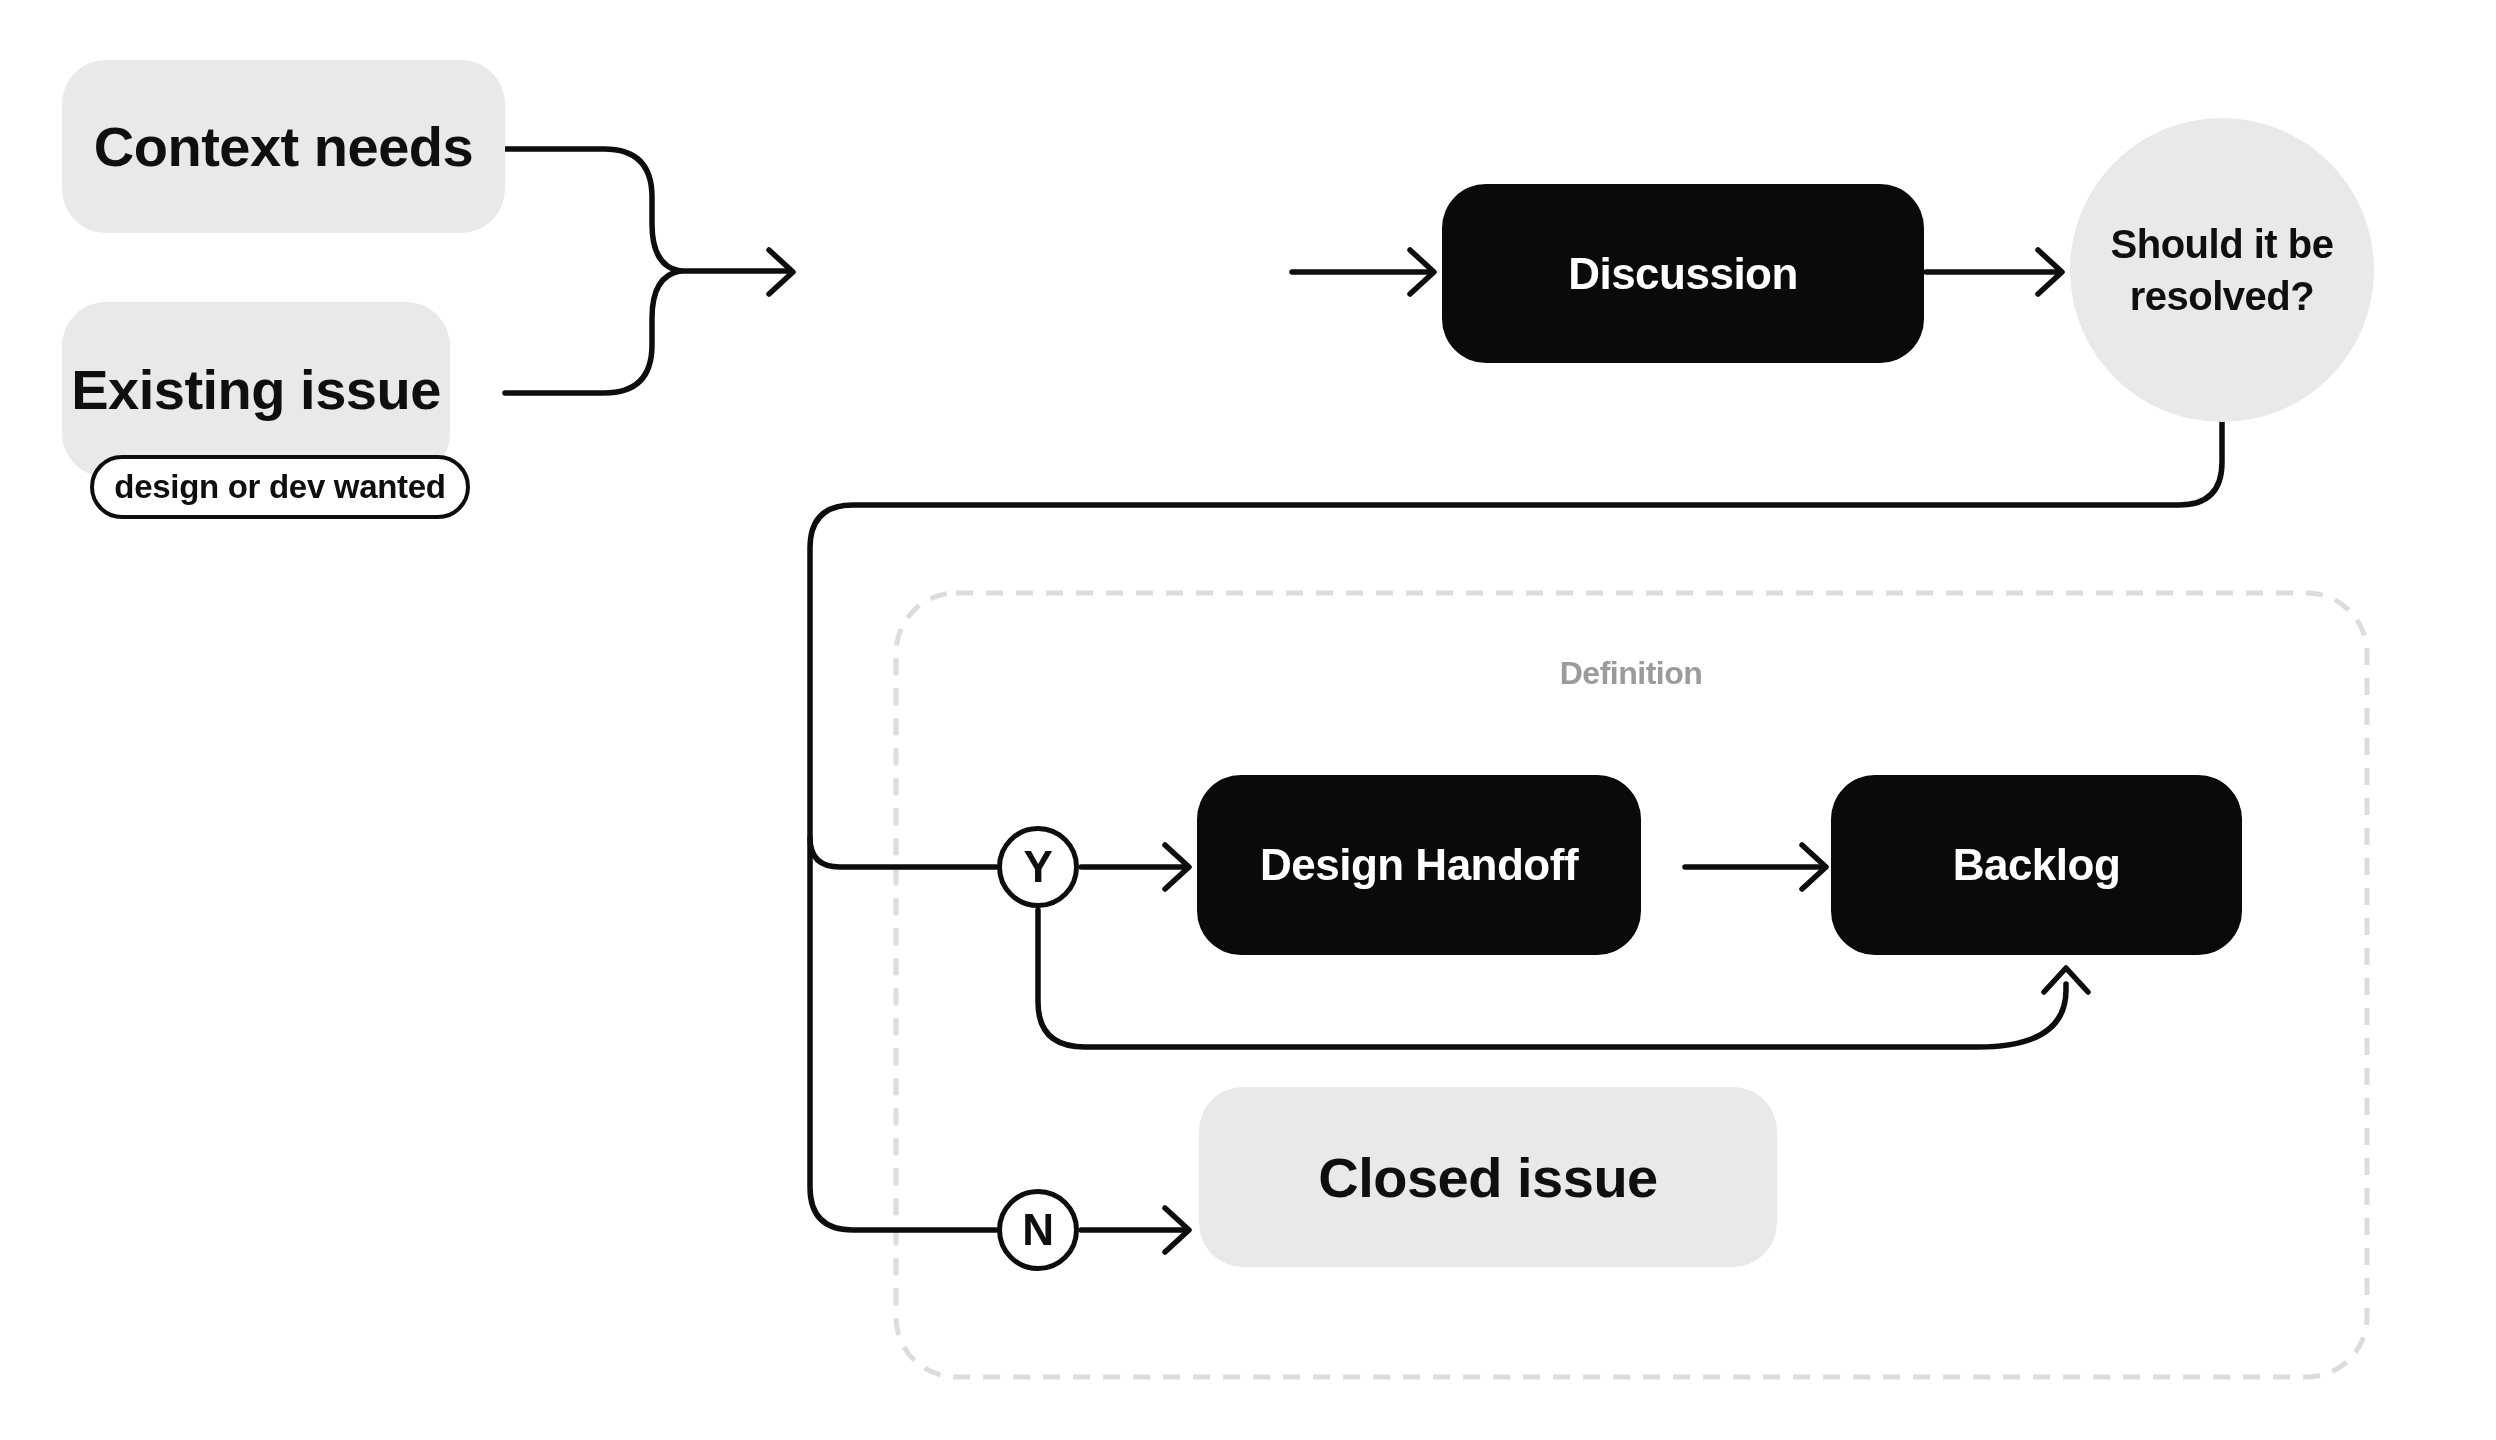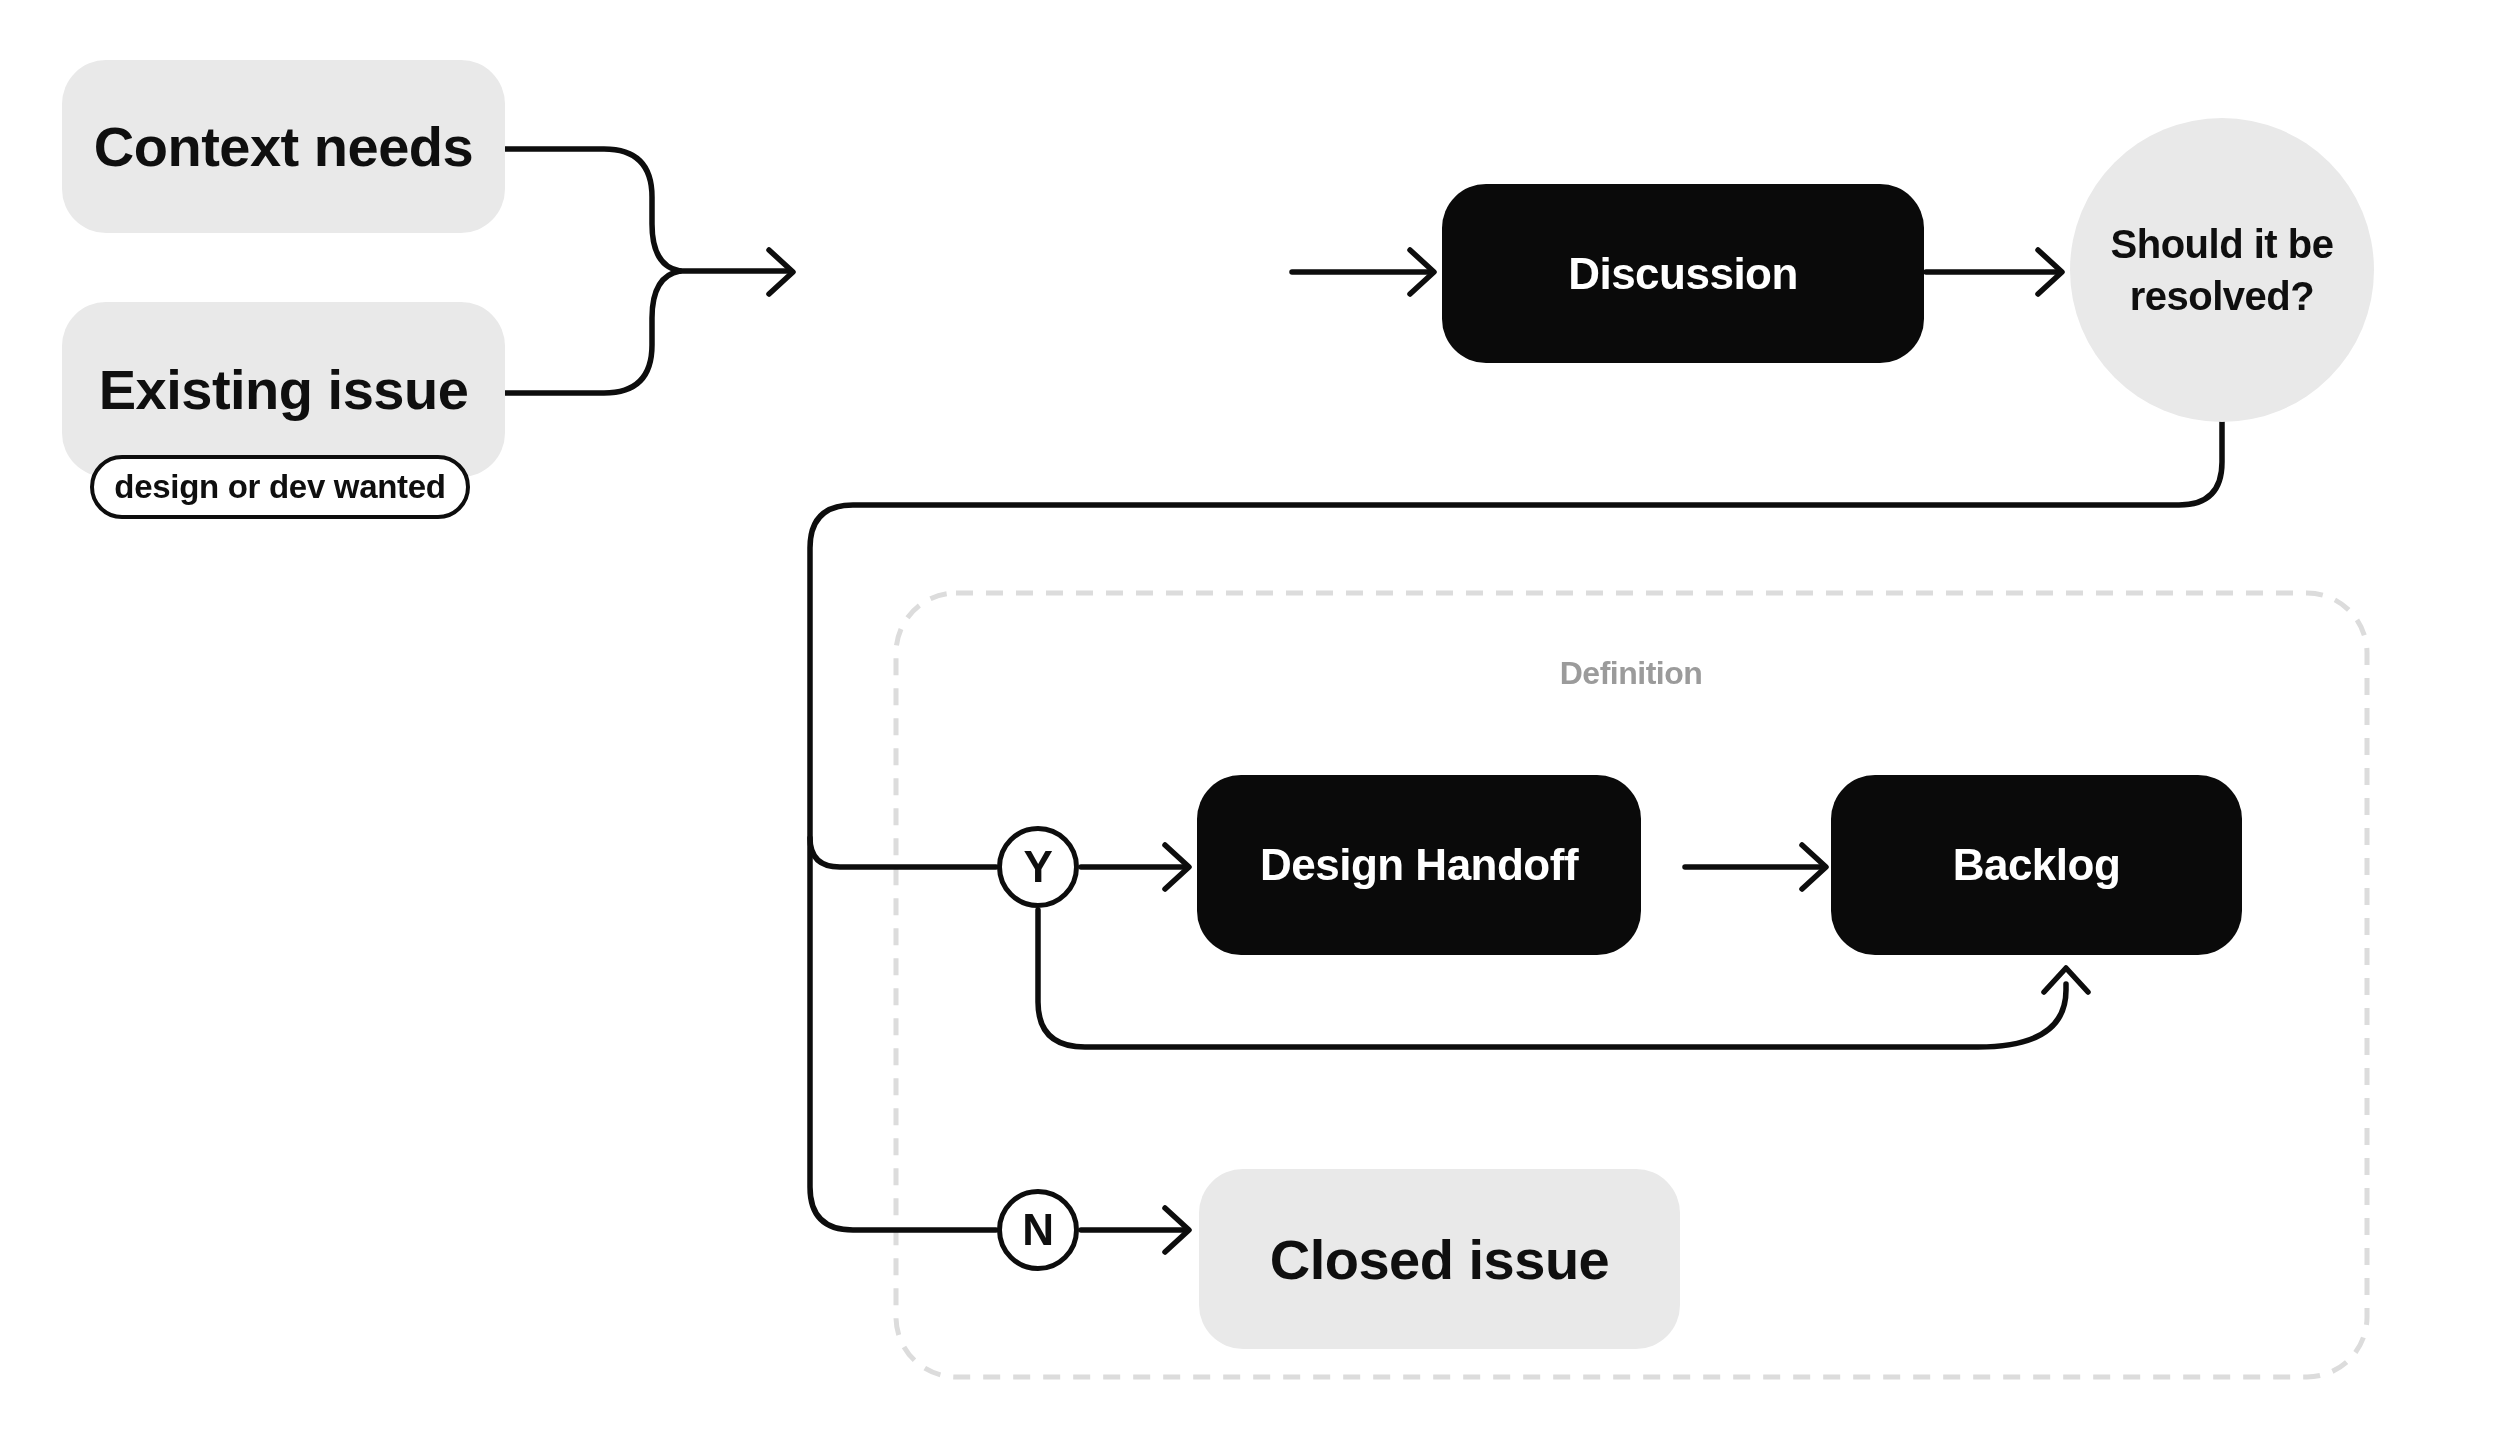--- a/index.html
+++ b/index.html
@@ -93,21 +93,21 @@
     <path class="wire" d="M 1081 1230 H 1183"></path>
     <path class="wire" d="M 1165 1208 L 1189 1230 L 1165 1252"></path>
   </svg>
 
   <div class="definition-label" style="left:1396px;top:655px;width:470px;">Definition</div>
 
   <div class="node gray-node" style="left:62px;top:60px;width:443px;height:173px;">
     <span>Context needs</span>
   </div>
 
-  <div class="node gray-node" style="left:62px;top:302px;width:443px;height:175px;">
+  <div class="node gray-node" style="left:62px;top:302px;width:388px;height:175px;">
     <span>Existing issue</span>
   </div>
 
   <div class="node pill" style="left:90px;top:455px;width:380px;height:64px;">
     <span>design or dev wanted</span>
   </div>
 
 
   <div class="node black-node" style="left:1442px;top:184px;width:482px;height:179px;">
     <span>Discussion</span>
@@ -129,17 +129,17 @@
   </div>
 
   <div class="node black-node" style="left:1831px;top:775px;width:411px;height:180px;">
     <span>Backlog</span>
   </div>
 
   <div class="node yn-circle" style="left:997px;top:1189px;width:82px;height:82px;">
     <span>N</span>
   </div>
 
-  <div class="node gray-node" style="left:1199px;top:1169px;width:481px;height:180px;">
+  <div class="node gray-node" style="left:1199px;top:1087px;width:578px;height:180px;">
     <span>Closed issue</span>
   </div>
 
 </div>
 
 </body></html>

